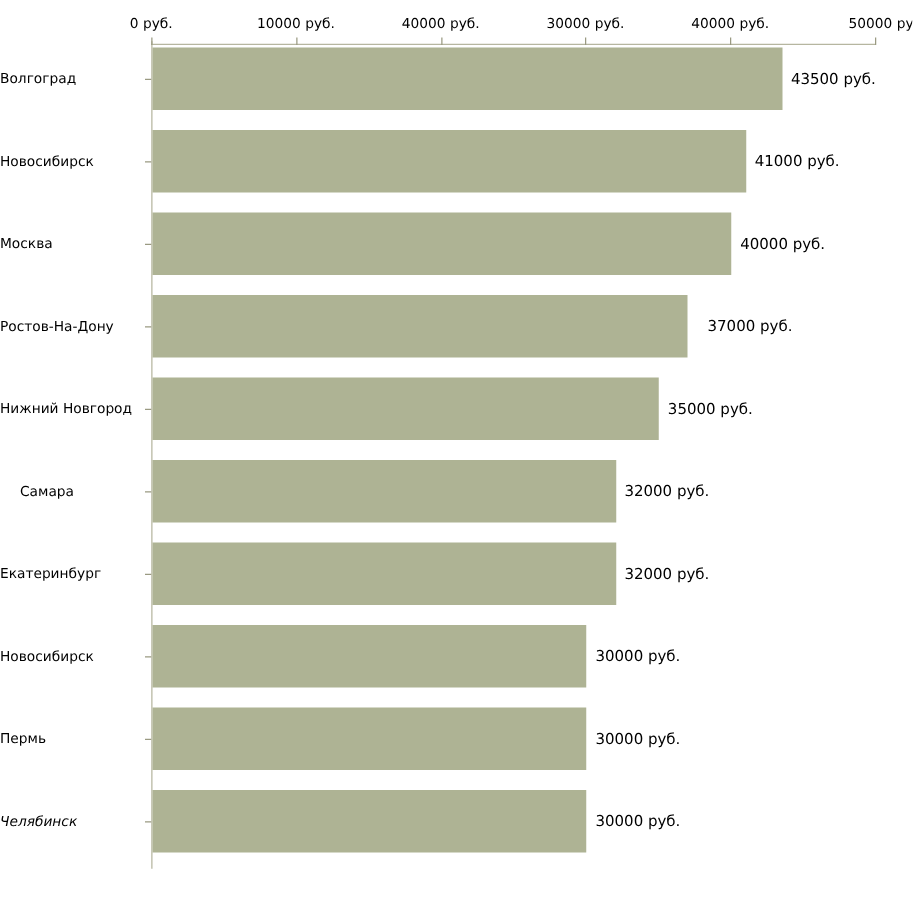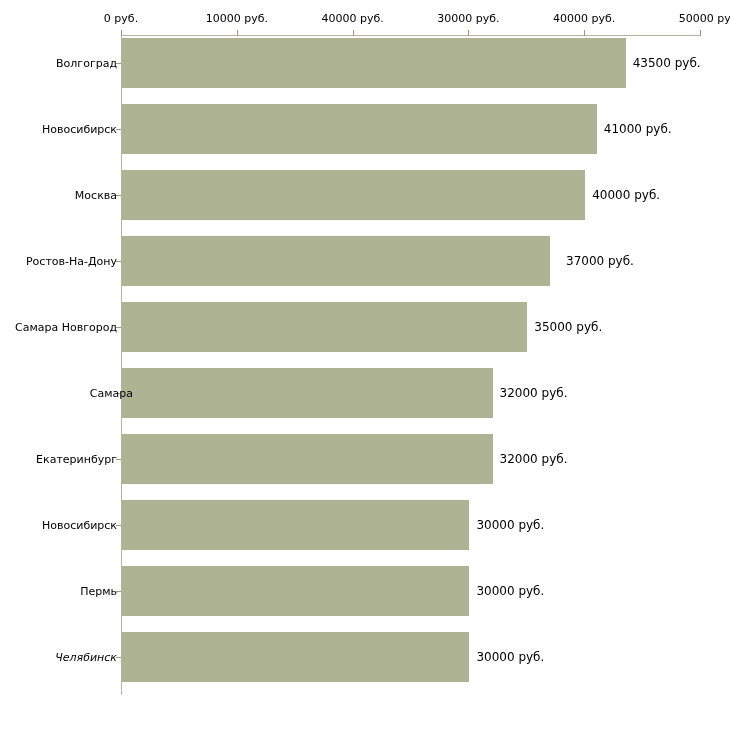--- a/index.html
+++ b/index.html
@@ -61,21 +61,20 @@
   
   .bar {
     position: absolute;
     left: 122px;
     background: #aeb394;
   }
   .bar-cat-label {
     position: absolute;
     right: 0;
     width: 117px;
-    text-align: right;
     font-size: 11px;
     color: #000000;
     white-space: nowrap;
     transform: translateY(-50%);
     left: 0;
   }
   .bar-val-label {
     position: absolute;
     font-size: 12px;
     color: #000000;
@@ -124,21 +123,21 @@
       <div class="bar" title="Красноярск: 41000 руб." style="top: 104px; height: 50px; width: 474.78px; background: rgb(174, 179, 148);"></div>
       <div class="bar-cat-label" style="top: 129px;">Новосибирск</div>
       <div class="bar-val-label" style="top: 129px; left: 603.78px; text-align: right;">41000 руб.</div>
       <div class="bar" title="Москва: 40000 руб." style="top: 170px; height: 50px; width: 463.2px; background: rgb(174, 179, 148);"></div>
       <div class="bar-cat-label" style="top: 195px;">Москва</div>
       <div class="bar-val-label" style="top: 195px; left: 592.2px;">40000 руб.</div>
       <div class="bar" title="Ростов-На-Дону: 37000 руб." style="top: 236px; height: 50px; width: 428.46px; background: rgb(174, 179, 148);"></div>
       <div class="bar-cat-label" style="top: 261px;">Ростов-На-Дону</div>
       <div class="bar-val-label" style="top: 261px; left: 566px;">37000 руб.</div>
       <div class="bar" title="Нижний Новгород: 35000 руб." style="top: 302px; height: 50px; width: 405.3px; background: rgb(174, 179, 148);"></div>
-      <div class="bar-cat-label" style="top: 327px;">Самара Новгород</div>
+      <div class="bar-cat-label" style="top: 327px;">Нижний Новгород</div>
       <div class="bar-val-label" style="top: 327px; left: 534.3px;">35000 руб.</div>
       <div class="bar" title="Самара: 32000 руб." style="top: 368px; height: 50px; width: 370.56px; background: rgb(174, 179, 148);"></div>
       <div class="bar-cat-label" style="top: 393px; margin-left: 16px;">Самара</div>
       <div class="bar-val-label" style="top: 393px; left: 499.56px;">32000 руб.</div>
       <div class="bar" title="Екатеринбург: 32000 руб." style="top: 434px; height: 50px; width: 370.56px; background: rgb(174, 179, 148);"></div>
       <div class="bar-cat-label" style="top: 459px;">Екатеринбург</div>
       <div class="bar-val-label" style="top: 459px; left: 499.56px;">32000 руб.</div>
       <div class="bar" title="Новосибирск: 30000 руб." style="top: 500px; height: 50px; width: 347.4px; background: rgb(174, 179, 148);"></div>
       <div class="bar-cat-label" style="top: 525px;">Новосибирск</div>
       <div class="bar-val-label" style="top: 525px; left: 476.4px;">30000 руб.</div>

